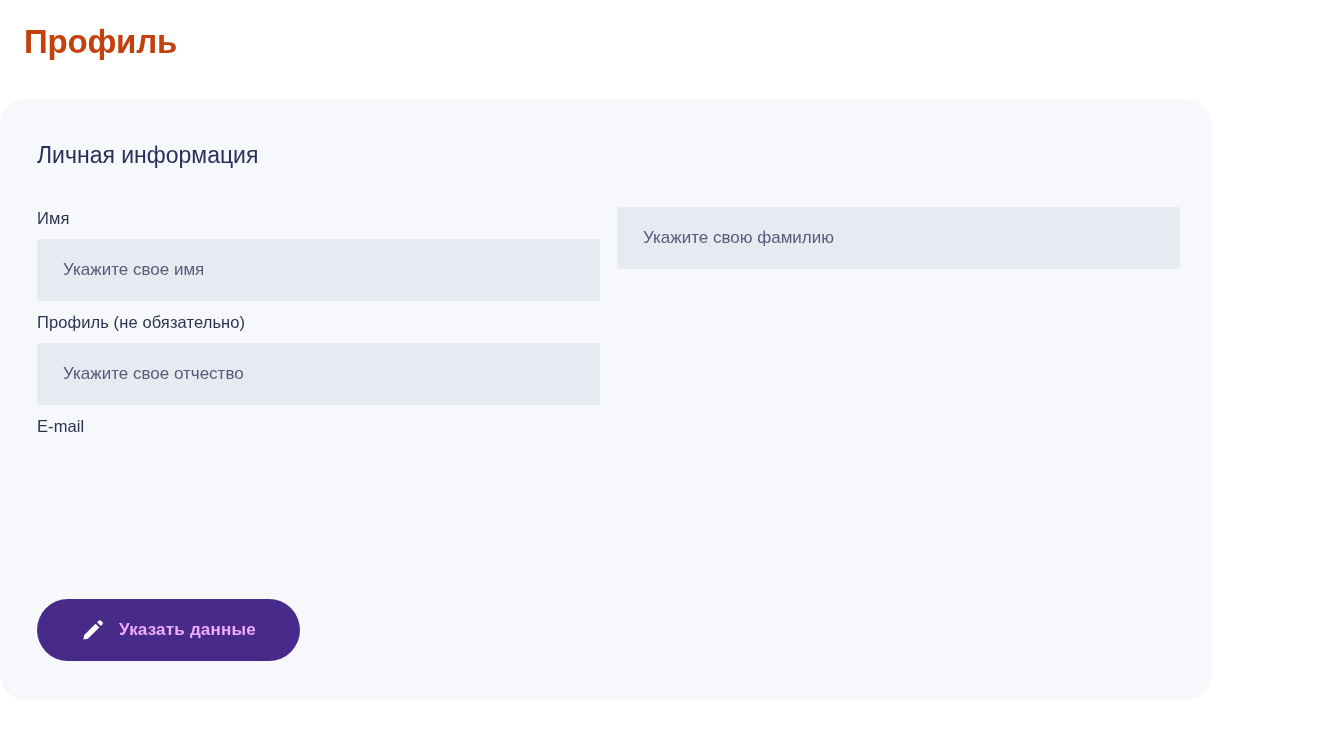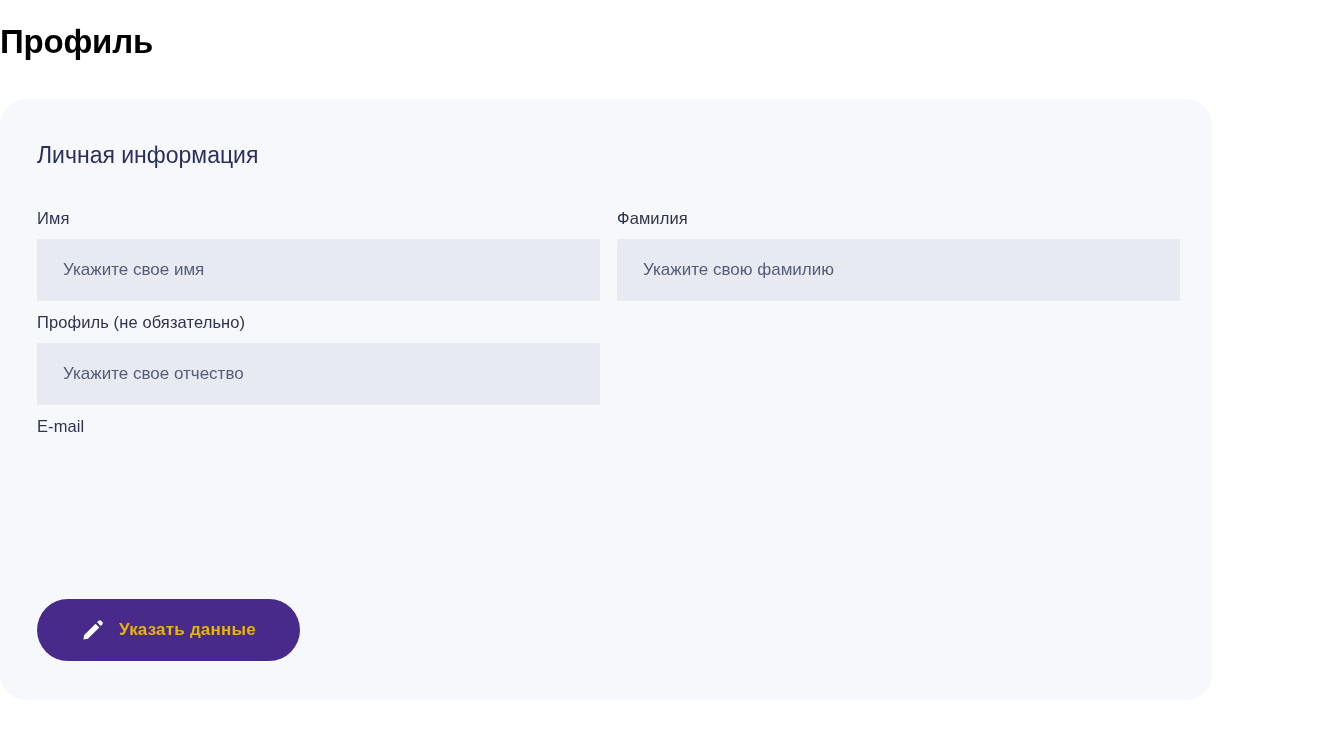--- a/index.html
+++ b/index.html
@@ -19,23 +19,24 @@
     background: #ffffff;
   }
 
   
   .page-title {
     position: absolute;
     left: 0px;
     top: 22px;
     font-size: 33px;
     font-weight: bold;
-    color: #000000;
+    color: #c2410c;
     letter-spacing: -0.2px;
     line-height: 40px;
+    padding-left: 24px;
   }
 
   
   .card {
     position: absolute;
     left: 0px;
     top: 99px;
     width: 1212px;
     height: 601px;
     background: #f7f8fb;
@@ -119,21 +120,21 @@
     background: #472a8a;
     border: none;
     border-radius: 31px;
     cursor: pointer;
     font-family: "Liberation Sans", "DejaVu Sans", sans-serif;
   }
 
   .submit-button .btn-label {
     font-size: 17px;
     font-weight: bold;
-    color: #eab308;
+    color: #f0abfc;
     letter-spacing: 0.2px;
   }
 
   .pencil-icon {
     display: inline-flex;
     width: 24px;
     height: 24px;
   }
 </style>
 </head>
@@ -148,21 +149,20 @@
     <h2 class="card-title">Личная информация</h2>
 
     <div class="form">
 
       <div class="form-row">
         <div class="field">
           <label class="field-label">Имя</label>
           <input class="field-input" type="text" placeholder="Укажите свое имя" style="">
         </div>
         <div class="field">
-          <label class="field-label">Фамилия</label>
           <input class="field-input" type="text" placeholder="Укажите свою фамилию" style="">
         </div>
       </div>
 
       <div class="form-row">
         <div class="field">
           <label class="field-label">Профиль (не обязательно)</label>
           <input class="field-input" type="text" placeholder="Укажите свое отчество" style="">
         </div>
       </div>

